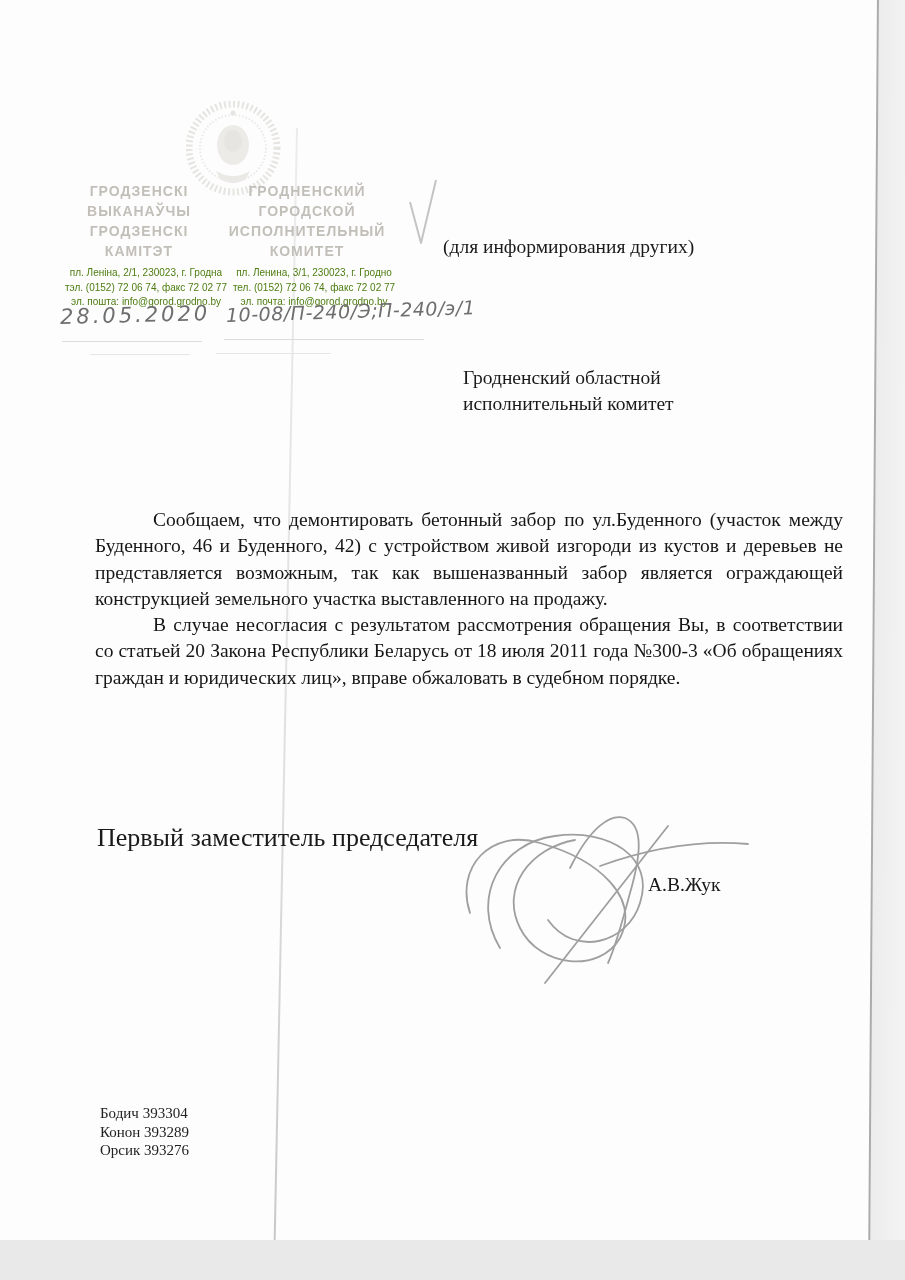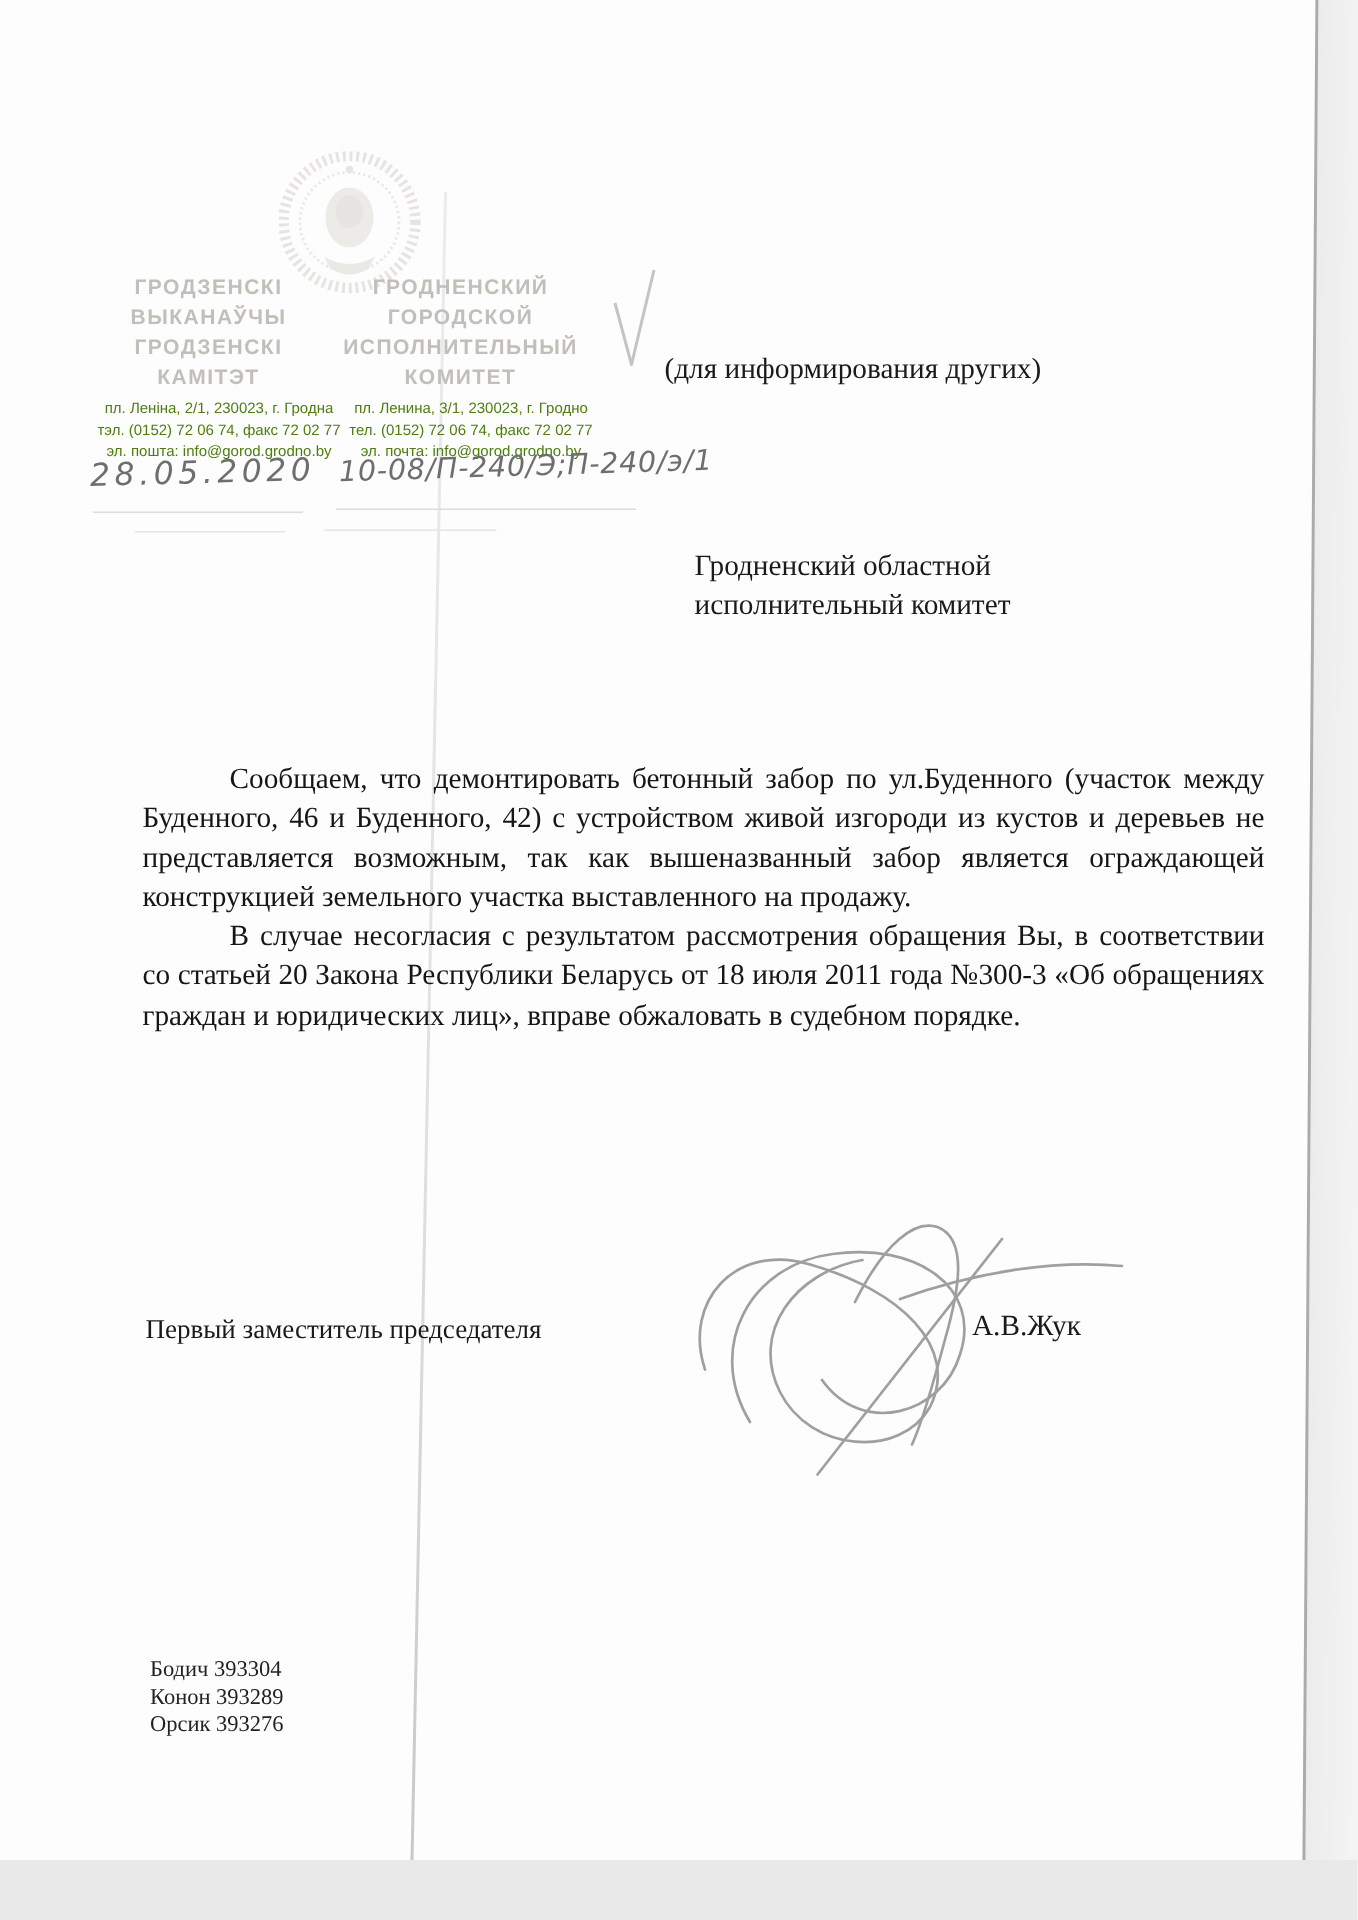--- a/index.html
+++ b/index.html
@@ -58,21 +58,21 @@
   .checkmark { position: absolute; left: 398px; top: 172px; }
   
   .routing-note { position: absolute; left: 443px; top: 236px; font-size: 19.5px; }
   .recipient { position: absolute; left: 443px; top: 365px; font-size: 19.5px; line-height: 26px; margin-left: 20px; }
   .subject { position: absolute; left: 95px; top: 444px; font-size: 19.5px; }
   .body-text {
     position: absolute; left: 95px; top: 507px; width: 748px;
     font-size: 19.5px; line-height: 26.3px; text-align: justify; color: #161616;
   }
   .body-text p { margin: 0; text-indent: 58px; }
-  .sig-title { position: absolute; left: 97px; top: 876px; font-size: 18px; }
+  .sig-title { position: absolute; left: 97px; top: 823px; font-size: 26px; }
   .sig-name  { position: absolute; left: 648px; top: 857px; font-size: 19.5px; margin-top: 17px; }
   .sig-scribble { position: absolute; left: 440px; top: 798px; }
   .footer-contacts {
     position: absolute; left: 100px; top: 1104px;
     font-size: 15px; line-height: 18.5px; color: #222;
   }
 </style>
 </head>
 <body>
 

